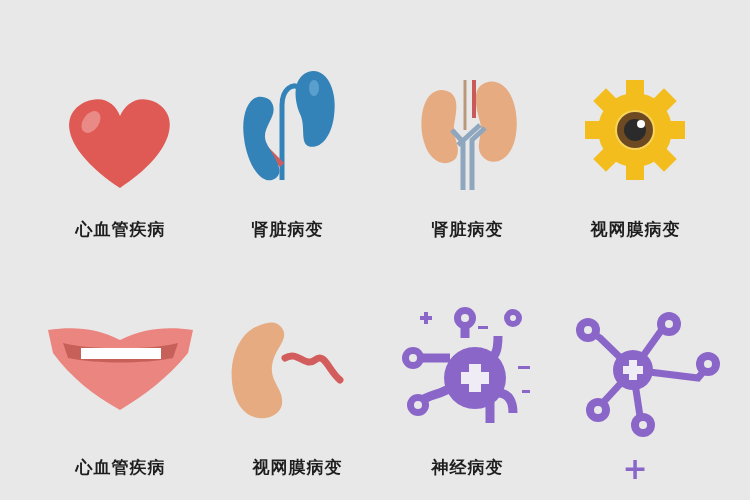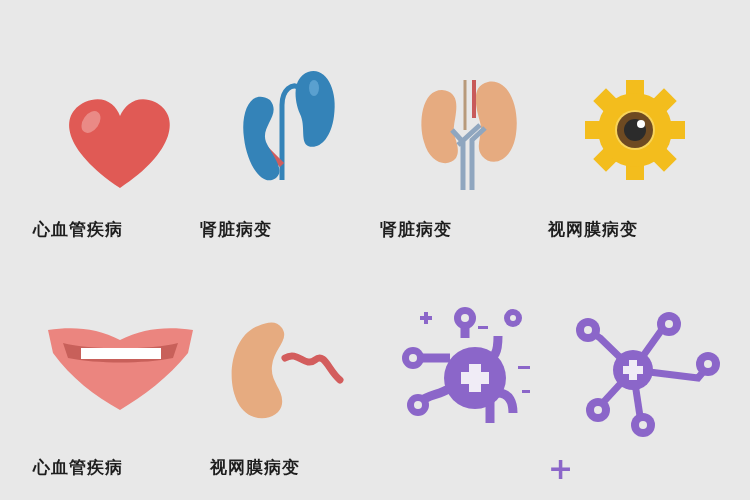--- a/index.html
+++ b/index.html
@@ -5,21 +5,21 @@
   html, body { margin: 0; padding: 0; }
   body {
     width: 750px; height: 500px; overflow: hidden;
     background: #e8e8e8;
     font-family: "DejaVu Sans", sans-serif;
     position: relative;
   }
   .cell { position: absolute; width: 175px; height: 240px; }
   .icon { position: absolute; left: 0; top: 0; width: 175px; height: 150px; }
   .label {
-    position: absolute; left: 0; width: 175px; 
+    position: absolute; left: 0; width: 175px; text-align: center;
     font-size: 17px; font-weight: bold; color: #1e1e1e; letter-spacing: 1px;
   }
   .icon svg { display: block; }
 </style>
 </head>
 <body>
 
 <div class="cell" style="left:33px;top:60px;">
   <div class="icon">
     <svg width="175" height="150" viewBox="0 0 175 150">
@@ -116,20 +116,21 @@
       <circle cx="38" cy="107" r="11" fill="#8b66c9"></circle>
         <circle cx="38" cy="107" r="4" fill="#e8e8e8"></circle>
       <circle cx="133" cy="20" r="9" fill="#8b66c9"></circle>
         <circle cx="133" cy="20" r="3" fill="#e8e8e8"></circle>
       <path d="M40 20 h12 M46 14 v12" stroke="#8b66c9" stroke-width="4"></path>
       <rect x="98" y="28" width="10" height="3" fill="#8b66c9"></rect>
       <rect x="138" y="68" width="12" height="3" fill="#8b66c9"></rect>
       <rect x="142" y="92" width="8" height="3" fill="#8b66c9"></rect>
     </svg>
   </div>
+  <div class="label" style="top:158px;">神经病变</div>
 </div>
 
 <div class="cell" style="left:548px;top:298px;">
   <div class="icon">
     <svg width="175" height="150" viewBox="0 0 175 150">
       <g stroke="#8b66c9" stroke-width="7" fill="none">
         <path d="M85 72 L 52 40 C 45 35, 40 33, 40 30"></path>
         <path d="M85 72 L 115 30"></path>
         <path d="M85 72 L 150 80 L 160 68"></path>
         <path d="M85 72 L 50 110"></path>

